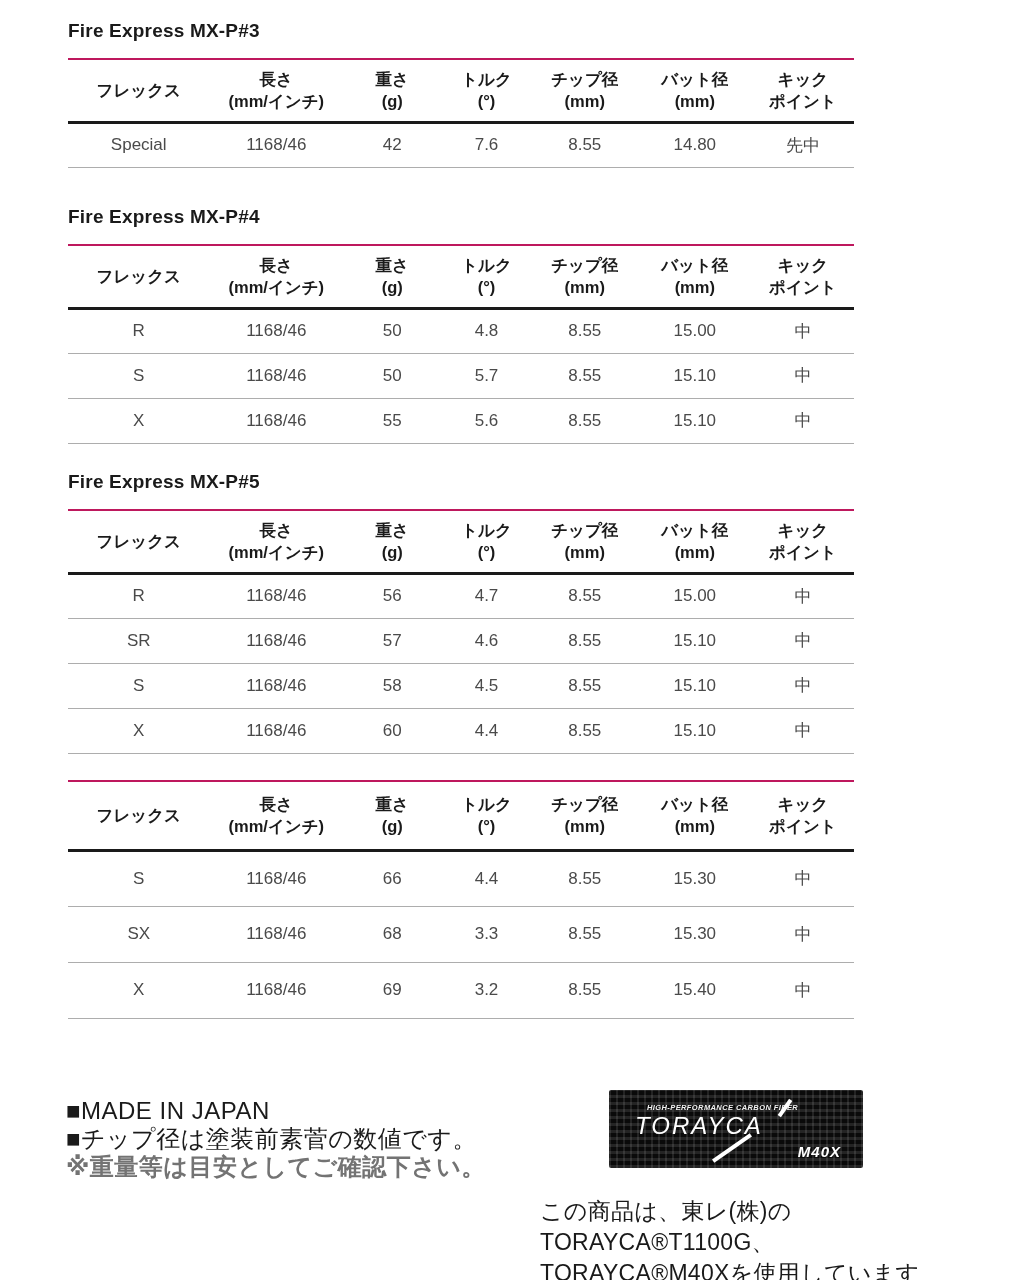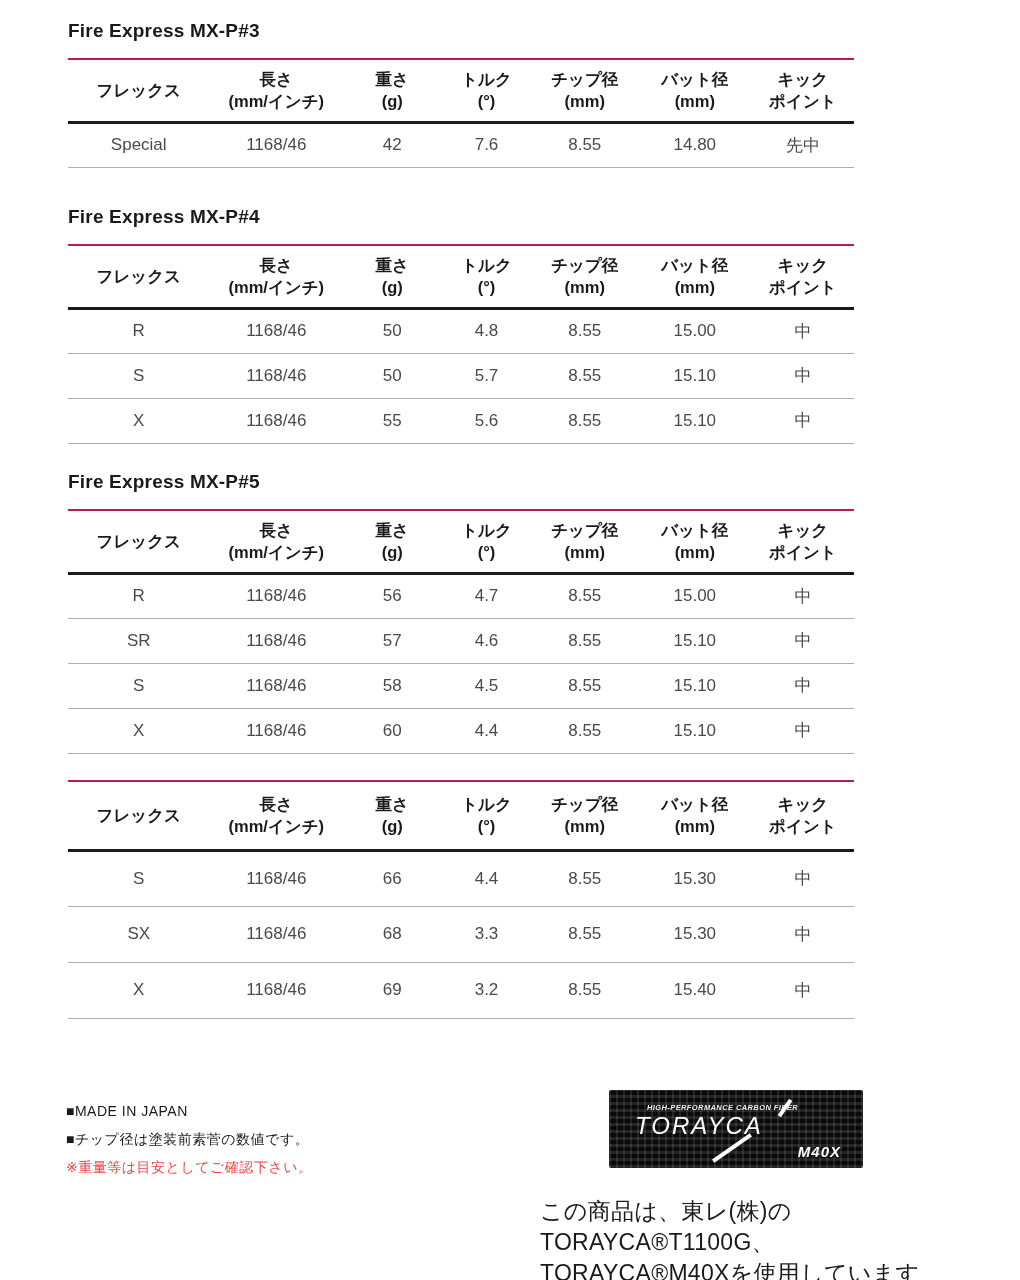--- a/index.html
+++ b/index.html
@@ -70,21 +70,21 @@
   .sec4 table.spec tbody td { height: 56px; }
 
   
   .notes {
     position: absolute;
     left: 66px;
     top: 1097px;
     width: 440px;
   }
   .note-line {
-    font-size: 14px;
+    font-size: 24px;
     line-height: 28px;
     letter-spacing: 0.5px;
     white-space: nowrap;
   }
 
   
   .torayca-logo {
     position: absolute;
     left: 609px;
     top: 1090px;
@@ -453,21 +453,21 @@
               <td>中</td>
             </tr>
           </tbody>
     </table>
   </div>
 </div>
 
   <div class="notes" id="notes">
       <div class="note-line" style="color: rgb(26, 26, 26);">■MADE IN JAPAN</div>
       <div class="note-line" style="color: rgb(26, 26, 26);">■チップ径は塗装前素菅の数値です。</div>
-      <div class="note-line" style="color: #ef4444;">※重量等は目安としてご確認下さい。</div>
+      <div class="note-line" style="color: #737373; font-weight: bold;">※重量等は目安としてご確認下さい。</div>
     </div>
 
   <div class="torayca-logo">
     <div class="torayca-tagline">HIGH-PERFORMANCE CARBON FIBER</div>
     <div class="torayca-brand">TORAYCA</div>
     <div class="torayca-swoosh"></div>
     <div class="torayca-slash"></div>
     <div class="torayca-model">M40X</div>
   </div>
 

